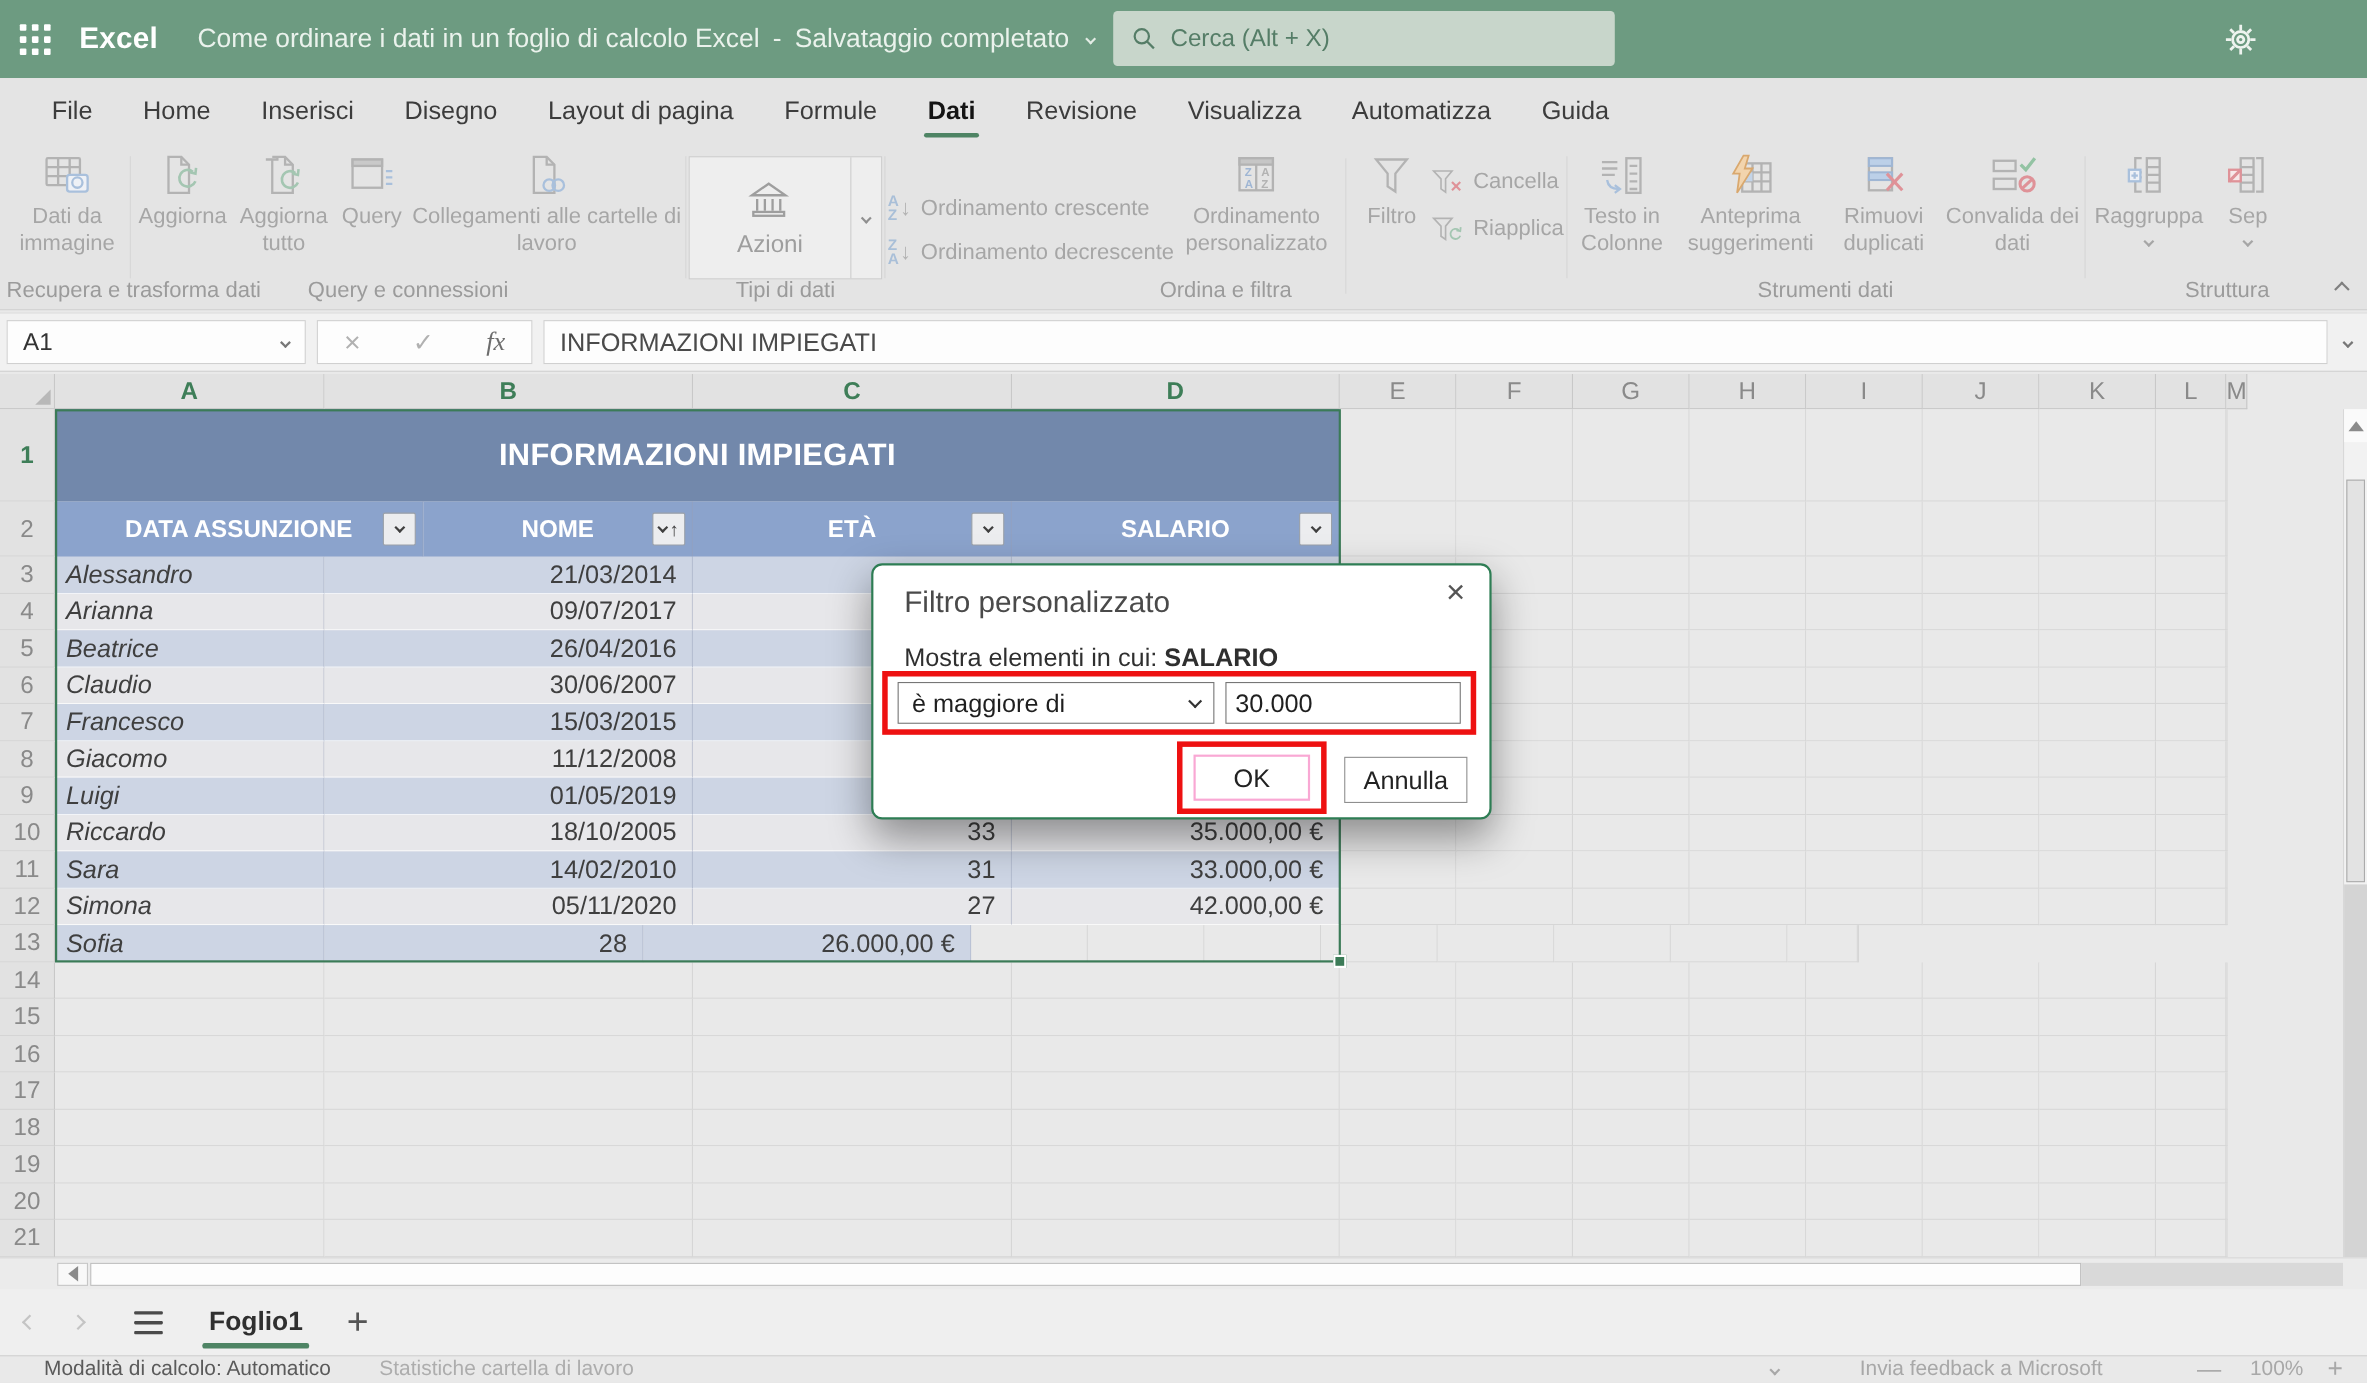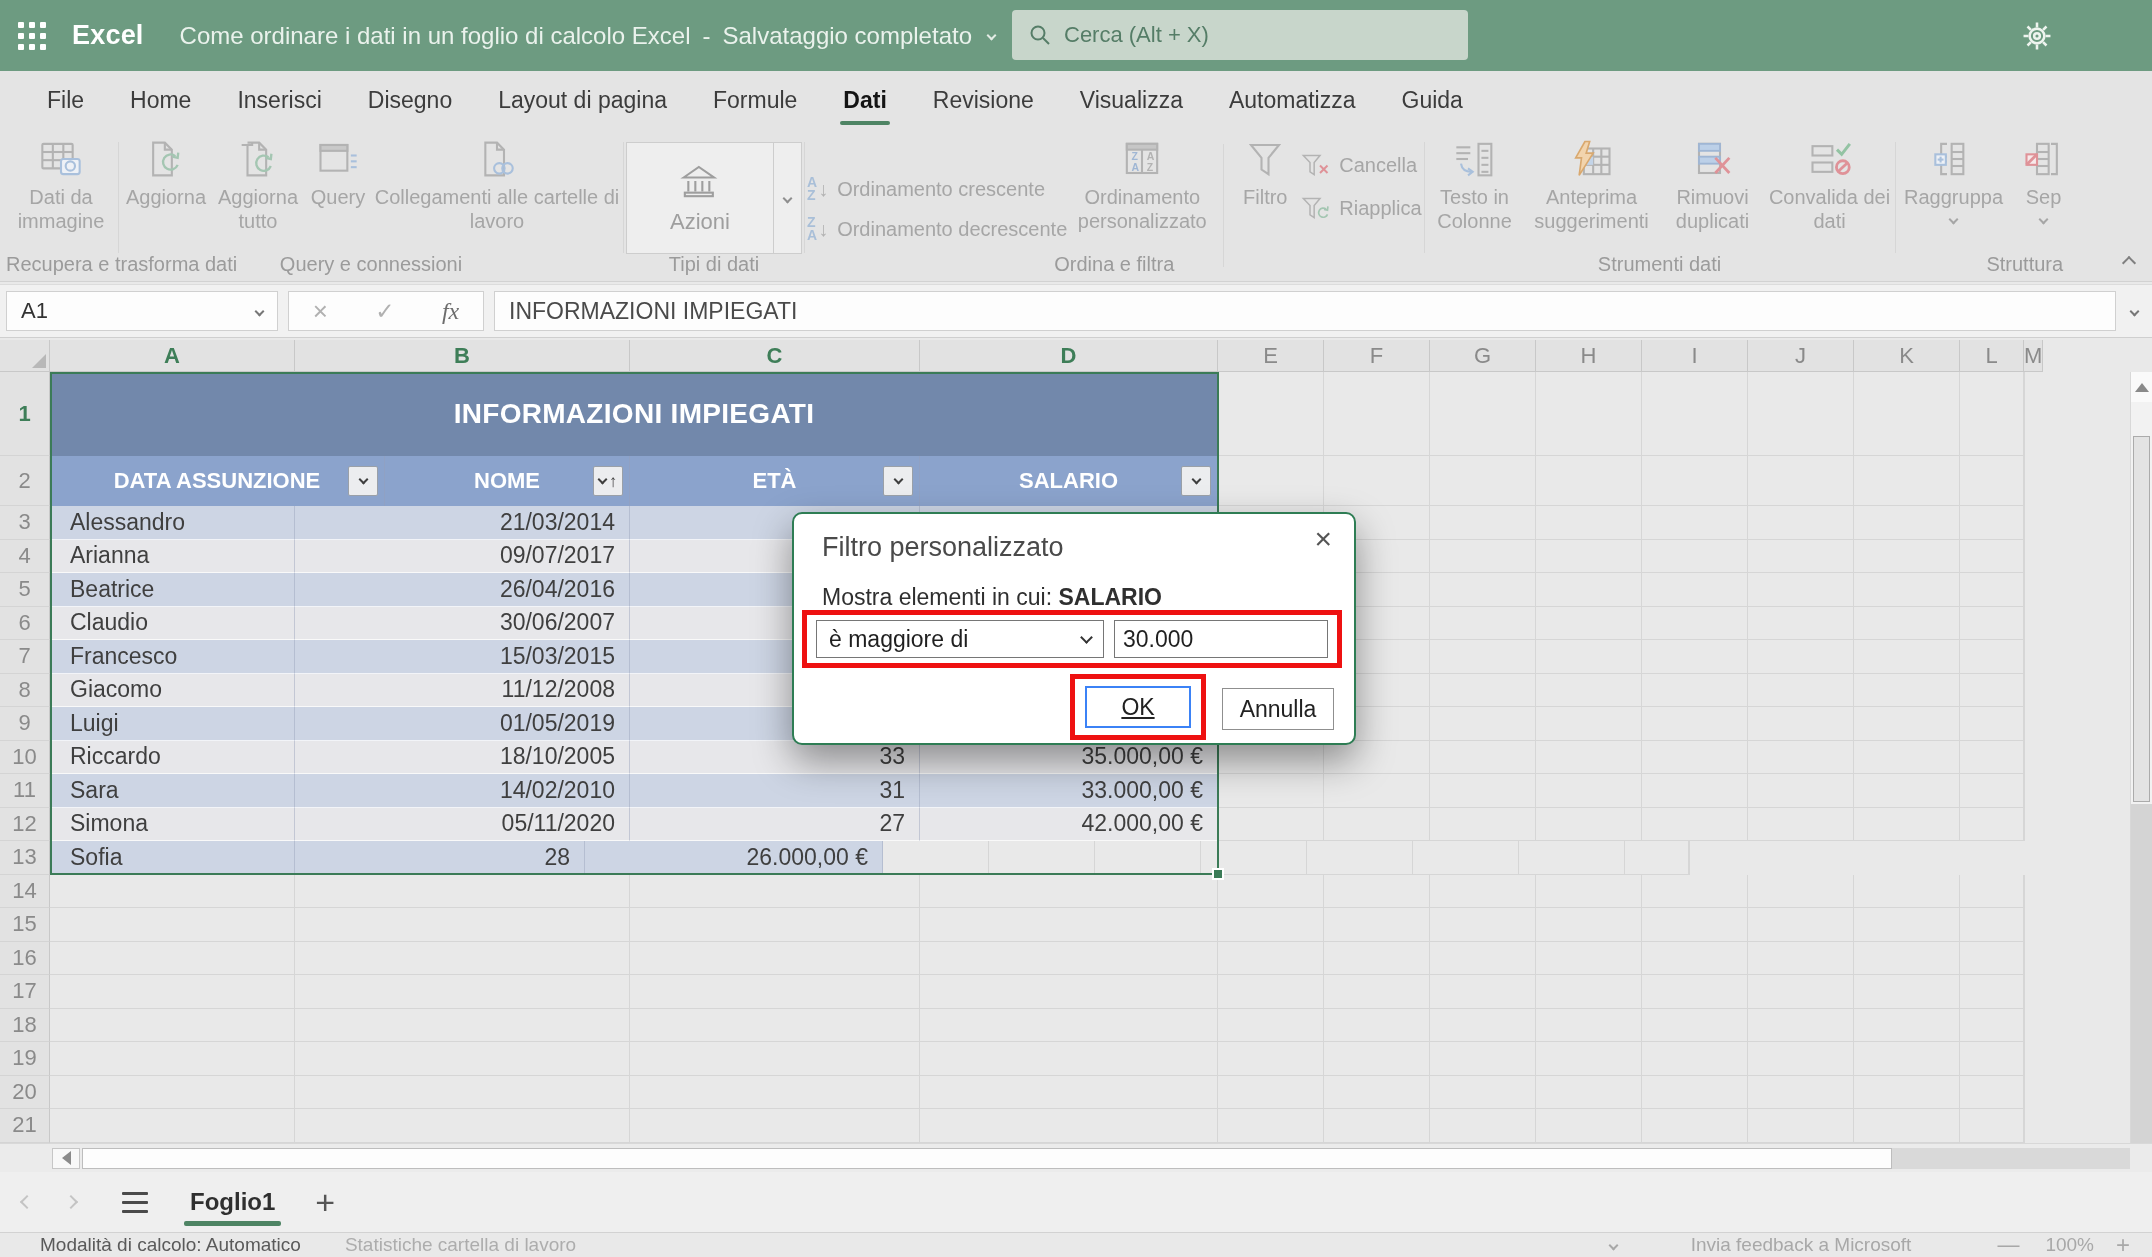--- a/index.html
+++ b/index.html
@@ -78,21 +78,21 @@
   .ch { height:32px; background:#e2e2e2; border-right:1px solid #c8c8c8; border-bottom:1px solid #c8c8c8; display:flex; align-items:center; justify-content:center; font-size:22px; color:#8a8a8a; cursor:pointer; }
   .ch.sel { color:#3e7e58; font-weight:bold; }
   .gridrows { position:absolute; left:0; top:32px; }
   .grow { display:flex; }
   .rh { width:50px; background:#e2e2e2; border-right:1px solid #c8c8c8; border-bottom:1px solid #d4d4d4; display:flex; align-items:center; justify-content:center; font-size:22px; color:#8a8a8a; cursor:pointer; }
   .rh.sel { color:#3e7e58; font-weight:bold; }
   .ec { background:#e9e9e9; border-right:1px solid #d6d6d6; border-bottom:1px solid #d6d6d6; cursor:cell; }
   .tc { border-right:1px solid rgba(150,160,185,.45); border-bottom:1px solid rgba(255,255,255,.75); font-size:23px; color:#3f3f3f; display:flex; align-items:center; cursor:cell; }
   .band-b { background:#cdd5e4; }
   .band-g { background:#e7e7ea; }
-  .c-left { padding-left:20px; }
+  .c-left { padding-left:10px;font-style:italic; }
   .c-right { justify-content:flex-end; padding-right:14px; }
   .titlecell { background:#7288ab; color:#fff; font-weight:bold; font-size:28px; display:flex; align-items:center; justify-content:center; letter-spacing:.3px; cursor:cell; }
   .hcell { background:#8ba3cc; color:#fff; font-weight:bold; font-size:22px; position:relative; display:flex; align-items:center; justify-content:center; border-right:1px solid rgba(150,160,185,.45); cursor:cell; }
   .fbtn { position:absolute; right:6px; top:50%; transform:translateY(-50%); width:30px; height:30px; background:#ecedef; border:1px solid #9aa0a8; border-radius:2px; display:flex; align-items:center; justify-content:center; gap:3px; color:#3f3f3f; cursor:pointer; }
   .fbtn .chev { width:7px; height:7px; border-width:2px; margin-top:-3px; }
   .fbtn .sortmark { font-size:17px; line-height:1; font-weight:normal; }
   .tableoutline { position:absolute; left:50px; top:32px; width:1169px; height:503px; border:2px solid #3b7b57; pointer-events:none; }
   .fillhandle { position:absolute; right:-7px; bottom:-7px; width:12px; height:12px; background:#3b7b57; border:2px solid #fff; pointer-events:auto; cursor:crosshair; }
 
   .vscroll { position:absolute; top:32px; right:0; bottom:0; width:22px; background:#f2f2f2; border-left:1px solid #d8d8d8; }
@@ -138,21 +138,21 @@
   .dialog { position:absolute; left:792px; top:512px; width:564px; height:233px; background:#fff; border:2px solid #2e7d54; border-radius:10px; box-shadow:0 16px 38px rgba(0,0,0,.4); z-index:50; }
   .dtitle { position:absolute; left:28px; top:18px; font-size:27px; color:#4a4a4a; }
   .dclose { position:absolute; right:22px; top:10px; font-size:30px; color:#555; cursor:pointer; line-height:1; }
   .dsub { position:absolute; left:28px; top:70px; font-size:23px; color:#2f2f2f; }
   .dsub b { font-weight:bold; }
   .redbox1 { position:absolute; left:8px; top:96px; width:540px; height:58px; border:5px solid #ee1111; display:flex; align-items:center; padding:0 9px; gap:10px; background:#fff; }
   .dselect { width:288px; height:38px; border:1px solid #767676; background:#fff; display:flex; align-items:center; padding:0 12px; font-size:23px; color:#1f1f1f; cursor:pointer; }
   .dselect .chev { margin-left:auto; color:#333; width:9px; height:9px; border-width:2.2px; margin-top:-4px; }
   .dinput { width:214px; height:38px; border:1px solid #767676; font-size:23px; color:#1f1f1f; padding-left:8px; font-family:inherit; outline:none; }
   .redbox2 { position:absolute; left:276px; top:160px; width:136px; height:66px; border:5px solid #ee1111; display:flex; align-items:center; justify-content:center; background:#fff; }
-  .okbtn { width:106px; height:42px; border:2px solid #3b82f6; background:#fff; font-size:23px; color:#222; display:flex; align-items:center; justify-content:center; cursor:pointer;text-decoration:underline; }
+  .okbtn { width:106px; height:42px; border:2px solid #f9a8d4; background:#fff; font-size:23px; color:#222; display:flex; align-items:center; justify-content:center; cursor:pointer; }
   .cancelbtn { position:absolute; left:428px; top:174px; width:112px; height:42px; border:1px solid #8f8f8f; background:#fff; font-size:23px; color:#222; display:flex; align-items:center; justify-content:center; cursor:pointer; }
 </style>
 </head>
 <body>
 
 <div class="page">
 
   <div class="topbar">
     <div class="waffle">
         <i></i>

